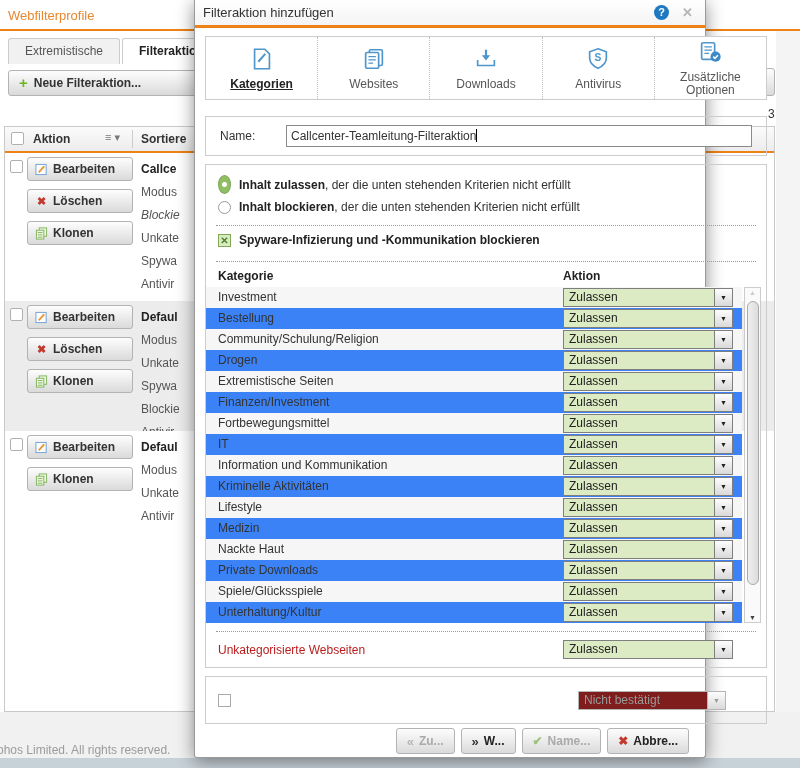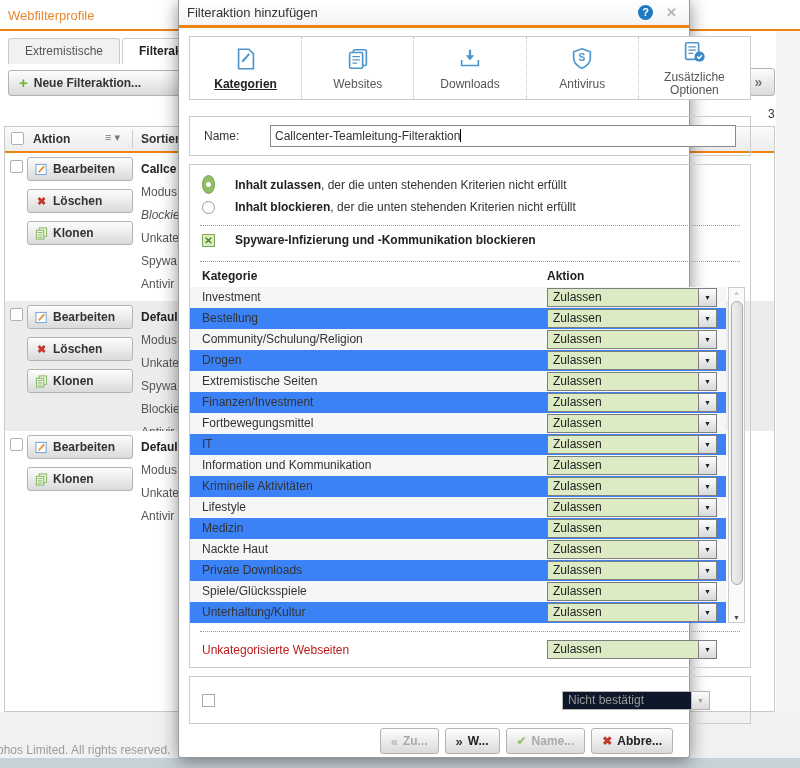--- a/index.html
+++ b/index.html
@@ -38,21 +38,21 @@
   .ico-x{color:#c23a2e;font-size:11px;font-weight:bold;}
   .lines{position:absolute;left:136px;top:5px;line-height:23px;color:#555;}
   .line{white-space:nowrap;}
   .l-bold{font-weight:bold;color:#222;}
   .l-italic{font-style:italic;}
 
   #bg-footer{position:absolute;left:-3px;top:743px;color:#9b9b9b;}
   #bottom-strip{position:absolute;left:0;top:758px;width:800px;height:10px;background:#c7d1d8;}
 
   
-  #dialog{position:absolute;left:178px;top:0;width:512px;height:758px;background:#fff;border:1px solid #9a9a9a;border-top:none;border-radius:0 0 3px 3px;box-shadow:0 3px 18px rgba(0,0,0,.45);box-sizing:border-box;z-index:10;}
+  #dialog{position:absolute;left:194px;top:0;width:512px;height:758px;background:#fff;border:1px solid #9a9a9a;border-top:none;border-radius:0 0 3px 3px;box-shadow:0 3px 18px rgba(0,0,0,.45);box-sizing:border-box;z-index:10;}
   #dlg-title{position:relative;height:25px;line-height:25px;padding-left:8px;font-size:13px;color:#333;background:linear-gradient(#fff,#f4f4f4);border-bottom:3px solid #ee8214;}
   #dlg-help{position:absolute;right:36px;top:5px;width:15px;height:15px;border-radius:50%;background:#1f79c0;color:#fff;font-size:11px;font-weight:bold;text-align:center;line-height:15px;}
   #dlg-close{position:absolute;right:12px;top:0;color:#b5b5b5;font-weight:bold;font-size:13px;}
 
   #steps{position:absolute;left:10px;top:36px;width:562px;height:64px;border:1px solid #ccc;display:flex;box-sizing:border-box;background:#fff;}
   .step{flex:1;display:flex;flex-direction:column;align-items:center;justify-content:center;gap:3px;border-left:1px dotted #c2c2c2;text-align:center;color:#555;padding:2px 0;}
   .step:first-child{border-left:none;}
   .step-label{line-height:13px;}
   .step.active .step-label{font-weight:bold;text-decoration:underline;color:#222;}
   .step svg{width:26px;height:26px;}
@@ -66,34 +66,34 @@
   .radio-row{position:absolute;left:12px;display:flex;align-items:center;gap:8px;}
   #radio-allow-row{top:10px;}
   #radio-block-row{top:35px;}
   .radio{width:13px;height:13px;border-radius:50%;border:1px solid #9a9a9a;background:#fff;box-sizing:border-box;flex:0 0 13px;}
   .radio.sel{border-color:#7da457;background:radial-gradient(circle at 50% 50%,#ffffff 0 2px,#8fbe63 3px 7px);}
   .dotted{position:absolute;left:10px;right:10px;border-top:1px dotted #999;}
   #dot1{top:60px;} #dot2{top:96px;} #dot3{top:466px;}
   #spy-row{position:absolute;left:12px;top:68px;display:flex;align-items:center;gap:8px;}
   .cbx{width:13px;height:13px;border:1px solid #aaa;background:#fff;box-sizing:border-box;flex:0 0 13px;}
   .cbx.green{border-color:#7fa859;background:#d9ecc1;color:#4f7f2a;font-size:10px;line-height:11px;text-align:center;font-weight:bold;}
-  .b{font-weight:bold;color:#222;margin-left:12px;}
+  .b{font-weight:bold;color:#222;}
 
   #cat-head-category{position:absolute;left:12px;top:104px;font-weight:bold;color:#222;}
   #cat-head-action{position:absolute;left:357px;top:104px;font-weight:bold;color:#222;}
   #category-list{position:absolute;left:0;top:122px;width:536px;}
   .cat-row{position:relative;height:21px;background:#f6f6f6;}
   .cat-row.alt{background:#3b82f6;}
   .cat-label{position:absolute;left:12px;top:0;line-height:21px;color:#333;}
   .sel{display:flex;border:1px solid #7e7e7e;background:#fff;box-sizing:border-box;height:19px;}
   .sel.green{background:#dcebc4;}
   .sel-text{flex:1;padding:0 5px;line-height:17px;white-space:nowrap;overflow:hidden;color:#222;}
   .sel-btn{width:17px;border-left:1px solid #7e7e7e;background:linear-gradient(#fdfdfd,#d9d9d9);font-size:7px;line-height:17px;text-align:center;color:#222;}
   .cat-row .sel{position:absolute;left:357px;top:1px;width:170px;}
-  .sel.disabled{background:#0f172a;border-color:#b5b5b5;}
+  .sel.disabled{background:#7f1d1d;border-color:#b5b5b5;}
   .sel.disabled .sel-text{color:#999;}
   .sel.disabled .sel-btn{color:#999;border-color:#b5b5b5;}
 
   #vscroll{position:absolute;left:538px;top:122px;width:17px;height:336px;background:#fafafa;border:1px solid #ccc;box-sizing:border-box;}
   .sb-up{position:absolute;top:1px;left:0;width:100%;text-align:center;font-size:7px;color:#ccc;}
   .sb-thumb{position:absolute;left:2px;top:13px;width:10px;height:282px;border:1px solid #aaa;border-radius:6px;background:linear-gradient(90deg,#efefef,#dcdcdc);}
   .sb-down{position:absolute;bottom:1px;left:0;width:100%;text-align:center;font-size:7px;color:#444;}
 
   #unkat-label{position:absolute;left:12px;top:478px;color:#b91c1c;}
   #unkat-select{position:absolute;left:357px;top:475px;width:170px;}

